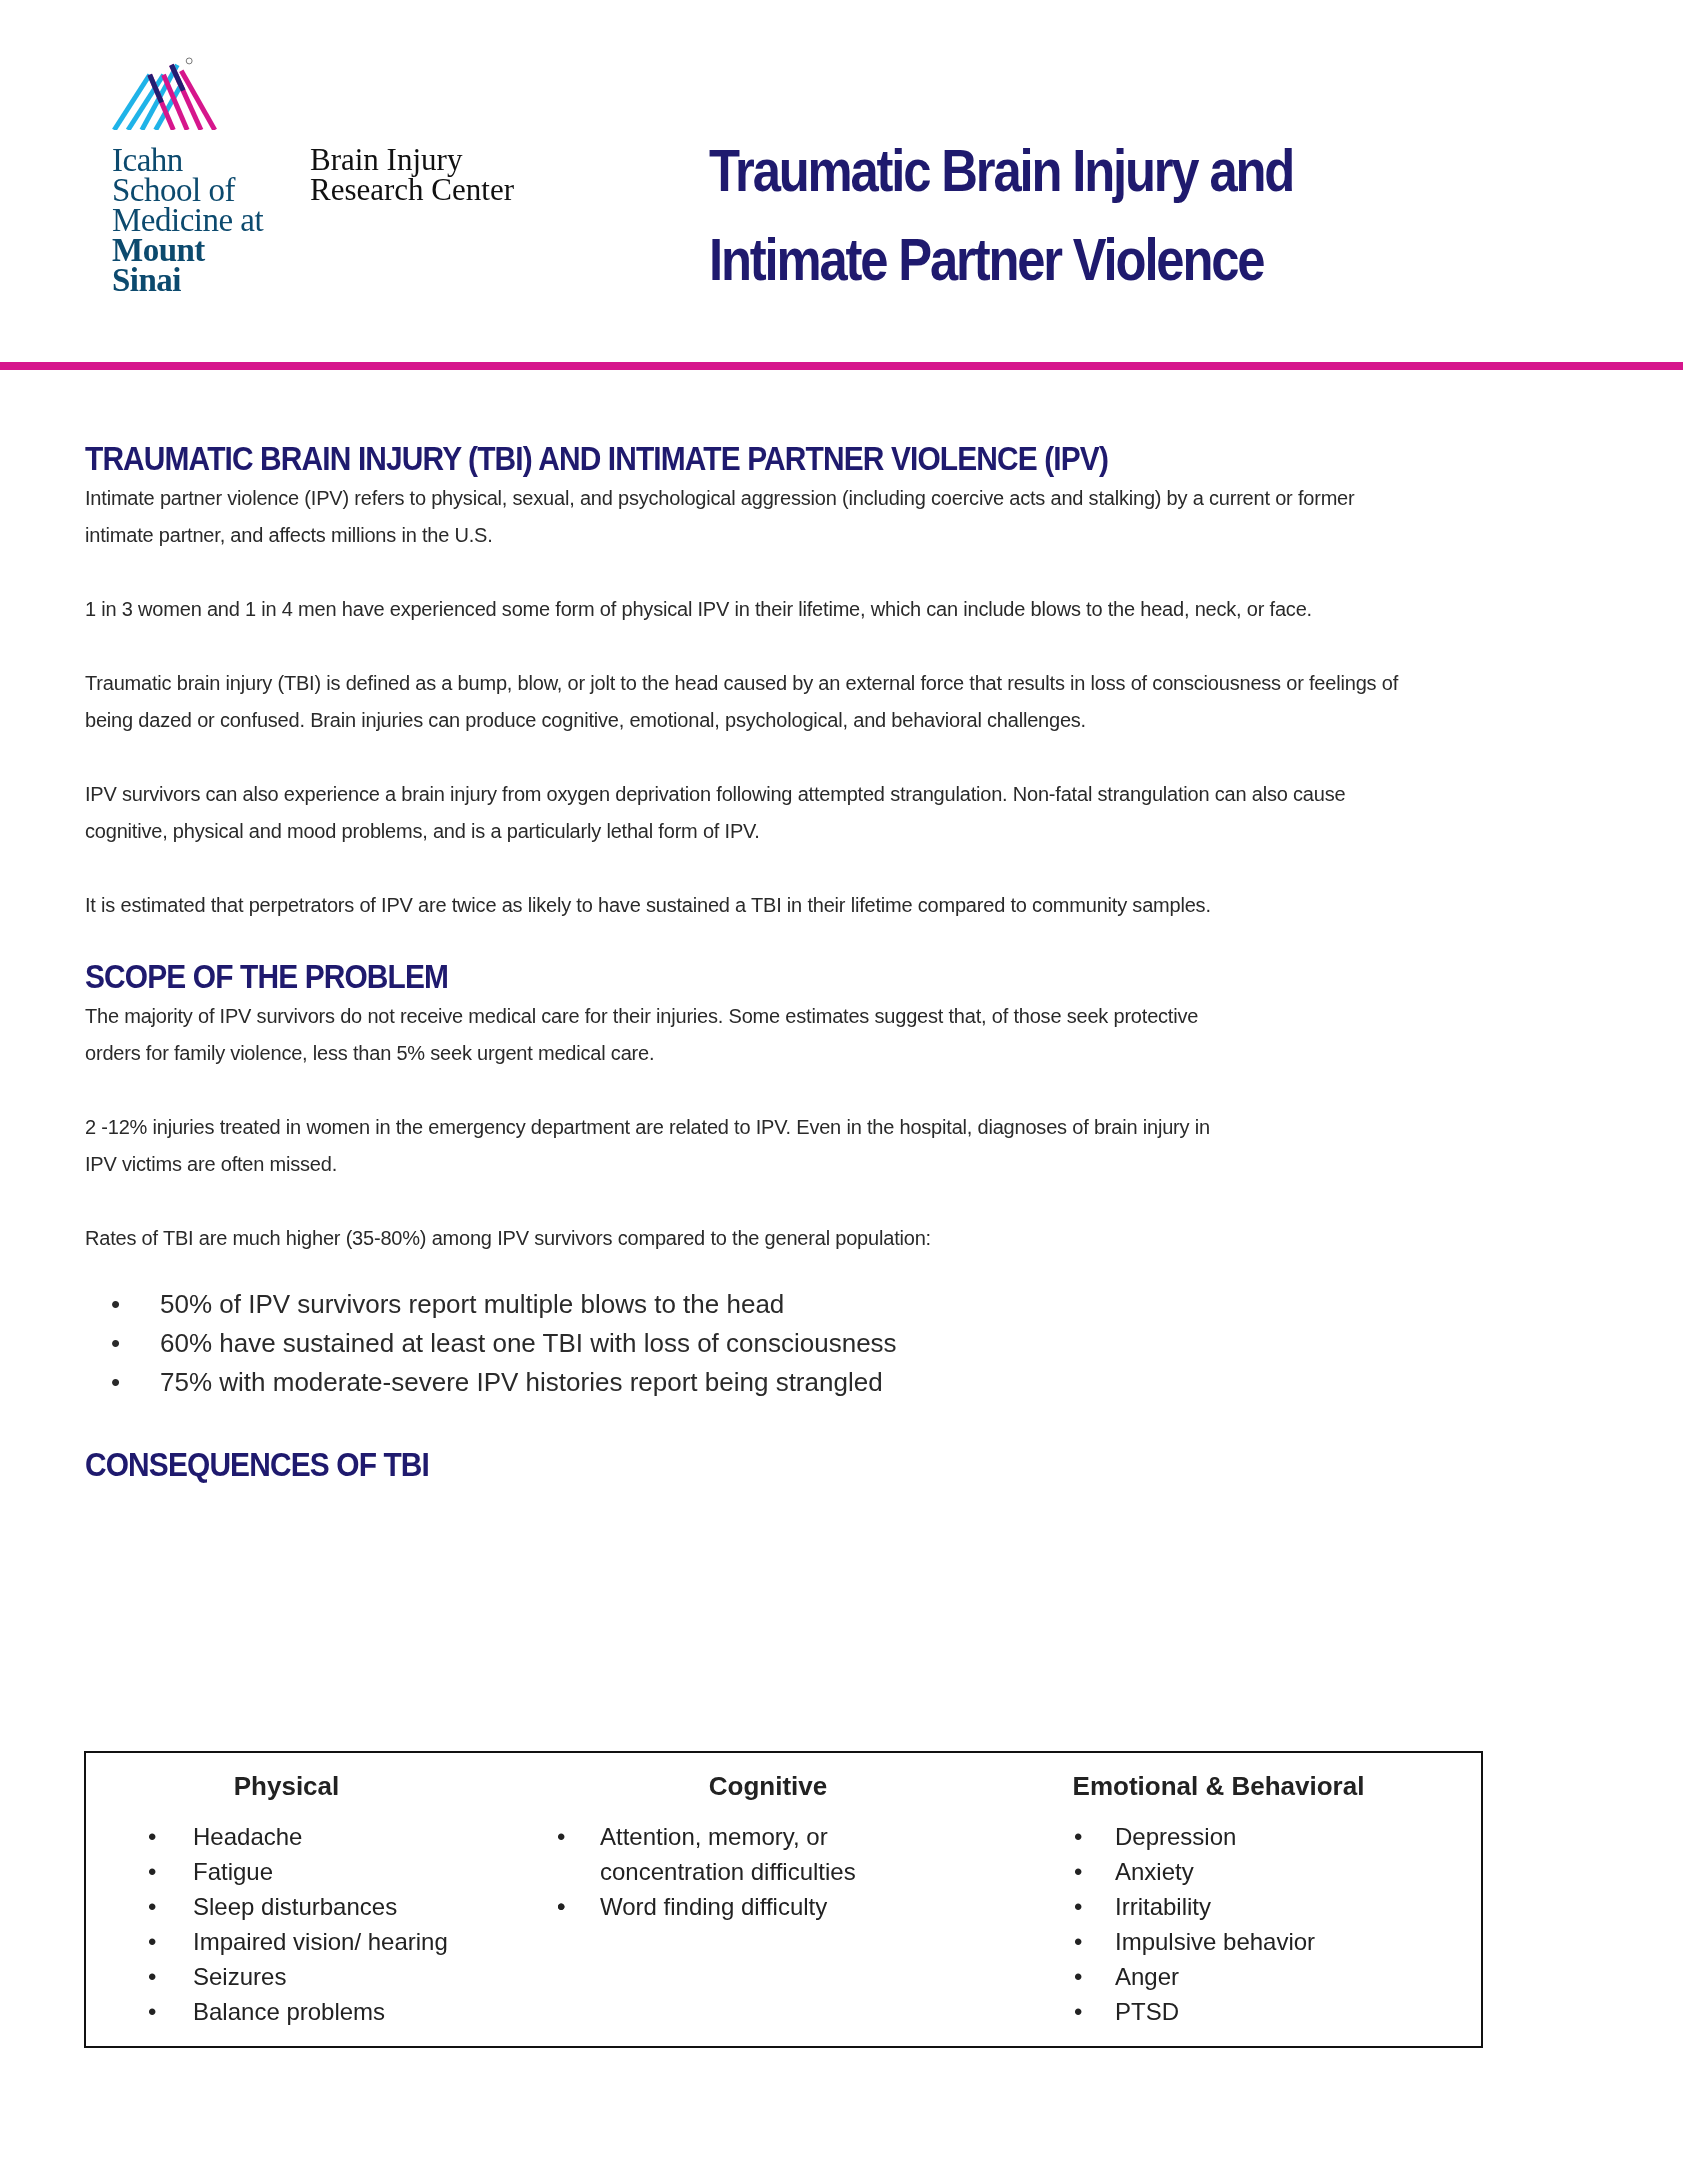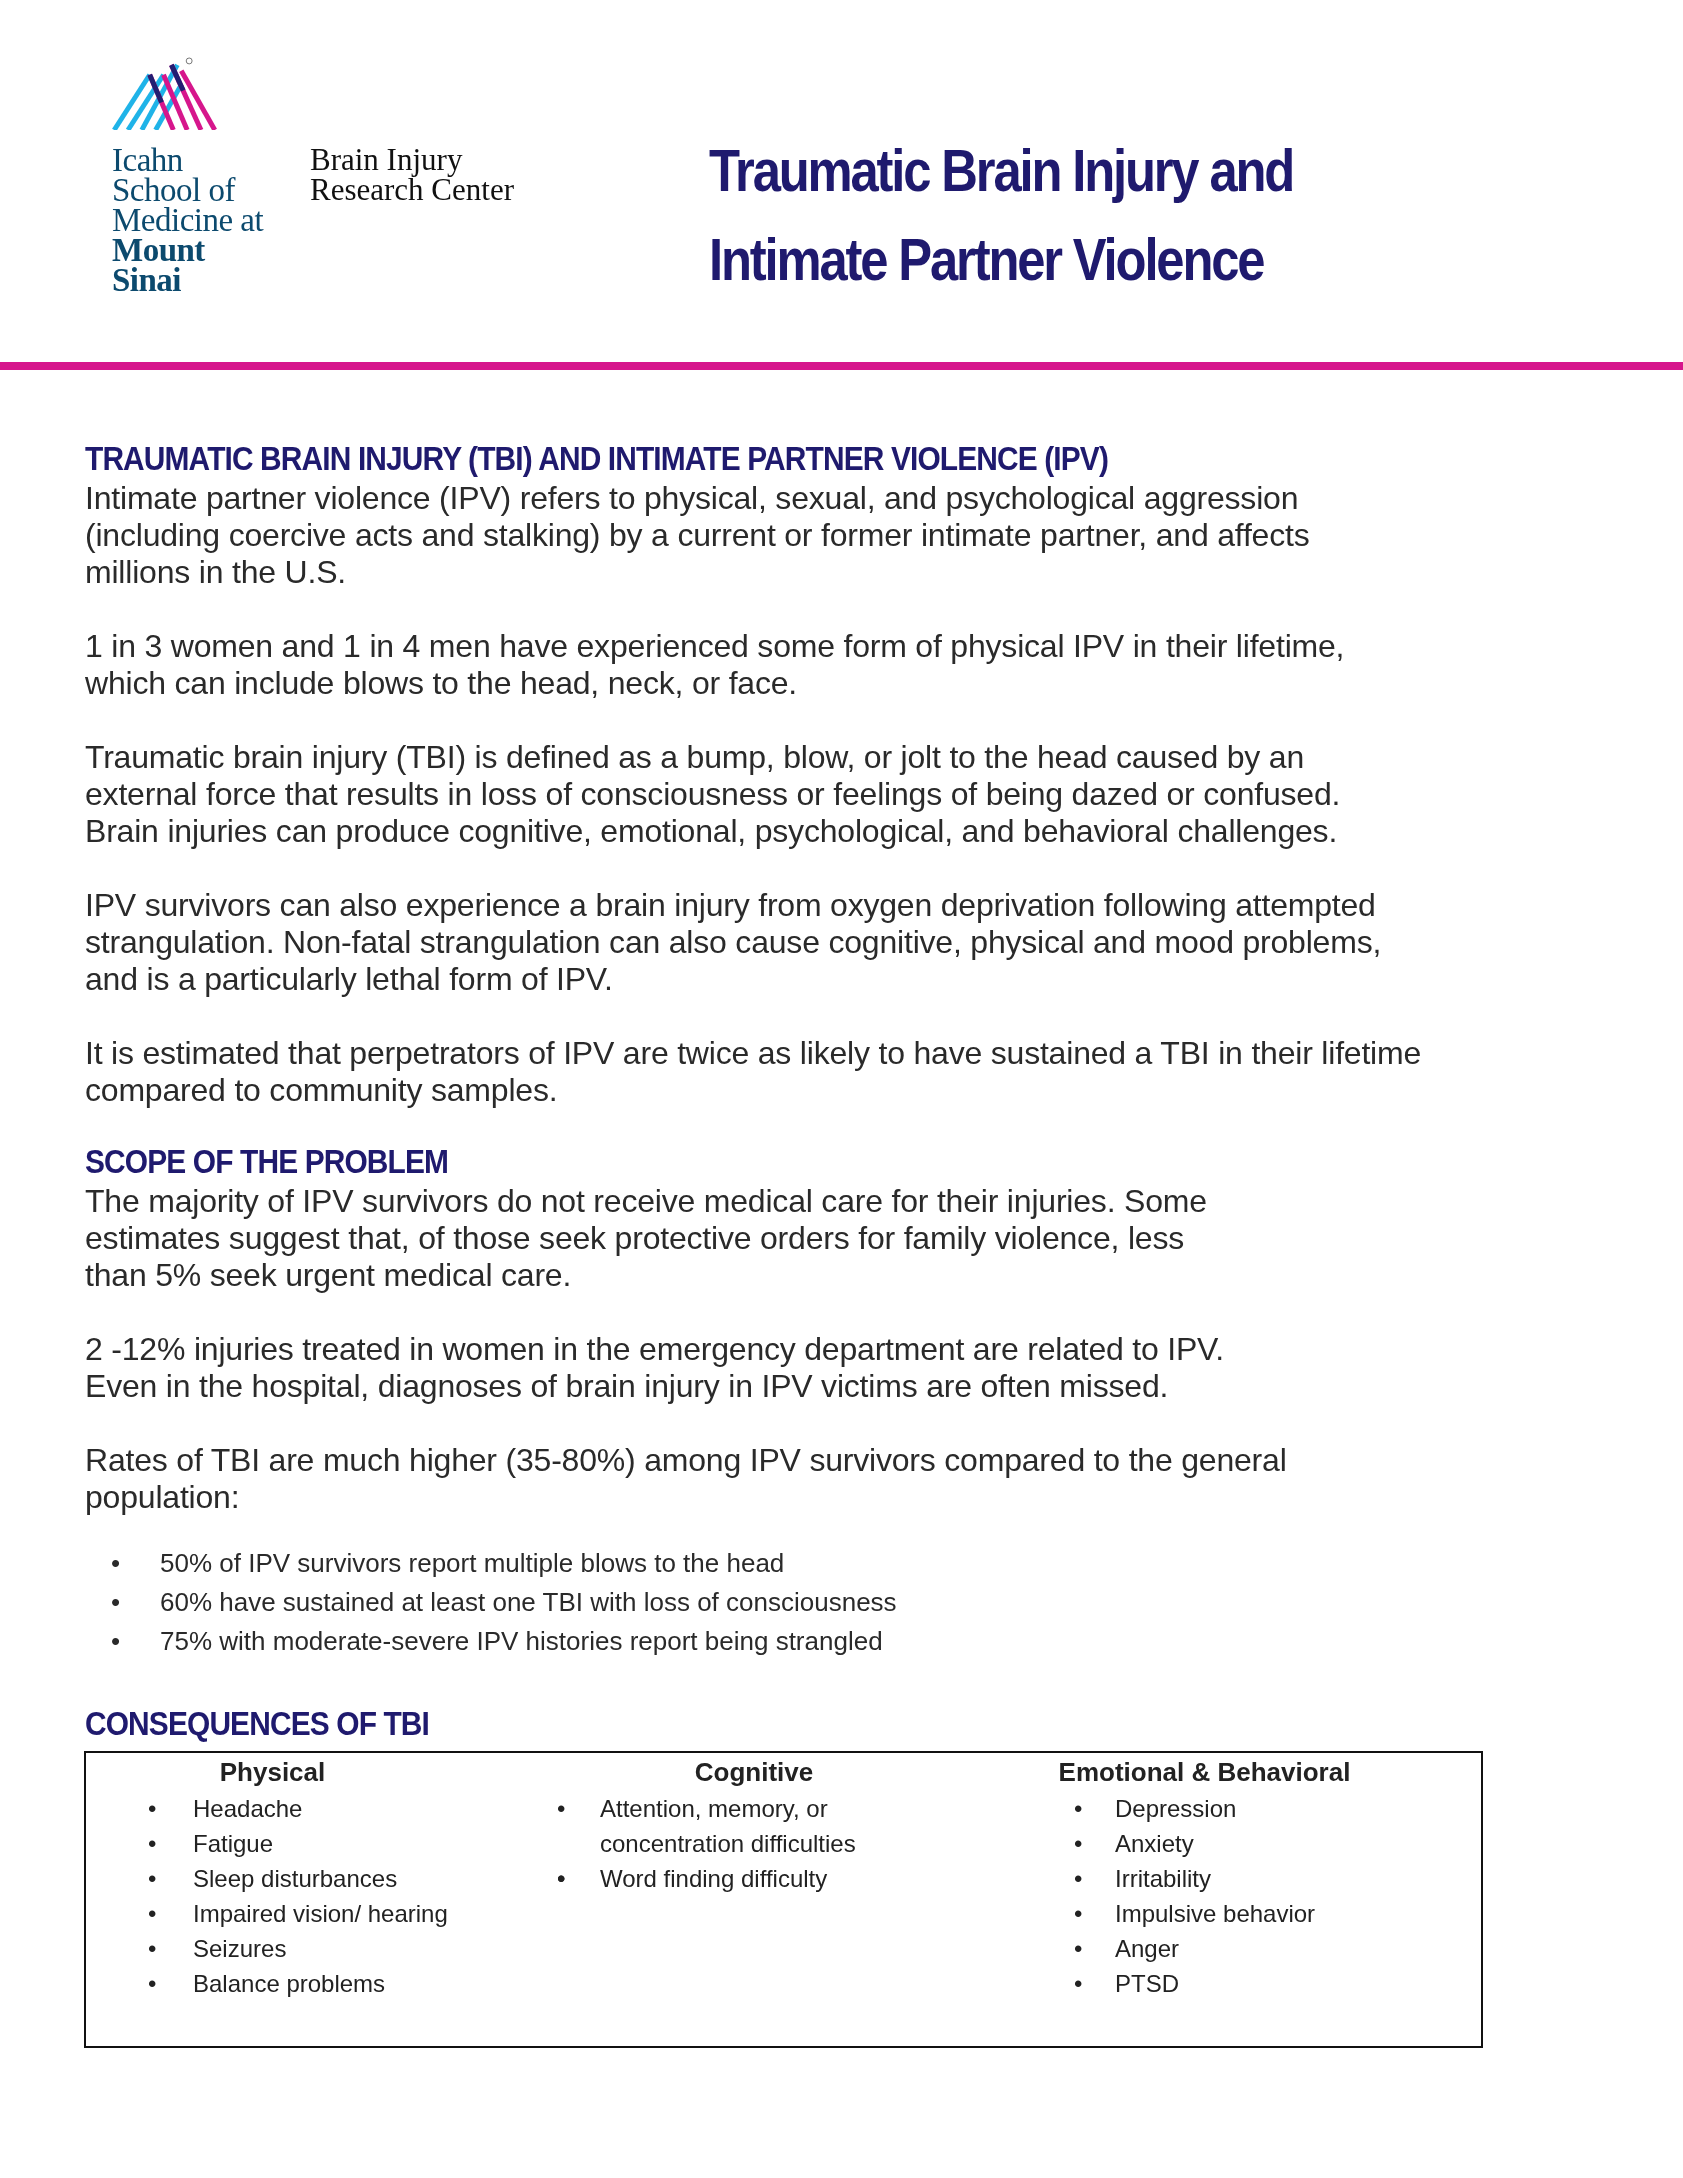--- a/index.html
+++ b/index.html
@@ -5,27 +5,27 @@
   html, body { margin:0; padding:0; background:#ffffff; }
   body { width:1683px; height:2178px; position:relative; overflow:hidden; font-family:"Liberation Sans", sans-serif; color:#222; }
   .logo-mark { position:absolute; left:112px; top:57px; width:105px; height:73px; }
   .logo-text { position:absolute; left:112px; top:145px; font-family:"Liberation Serif", serif; font-size:33px; line-height:30px; color:#0c4a6e; letter-spacing:-0.5px; }
   .logo-text .bold { font-weight:bold; }
   .center-name { position:absolute; left:310px; top:145px; font-family:"Liberation Serif", serif; font-size:31px; line-height:30px; color:#111; }
   .doc-title { position:absolute; left:709px; top:127px; font-family:"Liberation Sans", sans-serif; font-weight:bold; color:#1f1a6e; font-size:59px; line-height:89px; letter-spacing:-2.5px; transform:scaleX(0.86); transform-origin:left top; white-space:nowrap; }
   .rule { position:absolute; left:0; top:362px; width:1683px; height:8px; background:#d6168c; }
   .content { position:absolute; left:85px; top:436px; width:1337px; }
   .h { font-family:"Liberation Sans", sans-serif; font-weight:bold; color:#1f1a6e; font-size:34px; line-height:44px; letter-spacing:-1px; transform:scaleX(0.88); transform-origin:left; white-space:nowrap; margin:0; }
-  .p { font-size:32px; line-height:37px; color:#2a2a2a; margin:0 0 37px 0; letter-spacing:-0.2px; }
+  .p { font-size:20px; line-height:37px; color:#2a2a2a; margin:0 0 37px 0; letter-spacing:-0.2px; }
   .bullets { list-style:none; padding:0; margin:0 0 40px 0; }
   .bullets li { position:relative; padding-left:75px; font-size:26px; line-height:39px; color:#2a2a2a; }
   .bullets li .dot { position:absolute; left:26px; top:0; }
   .box { position:absolute; left:84px; top:1751px; width:1399px; height:297px; border:2px solid #111; box-sizing:border-box; }
   .col { position:absolute; top:0; }
-  .col h3 { margin:0; font-size:26px; line-height:38px; font-weight:bold; color:#222; text-align:center; }
+  .col h3 { margin:14px; font-size:26px; line-height:38px; font-weight:bold; color:#222; text-align:center; }
   .col ul { list-style:none; padding:0; margin:0; }
   .col li { position:relative; font-size:24px; line-height:35px; color:#222; }
   .col li .dot { position:absolute; left:0; top:0; }
   .col1 { left:38px; width:396px; }
   .col1 h3 { width:297px; }
   .col1 li { padding-left:69px; }
   .col2 { left:455px; width:436px; }
   .col2 h3 { width:426px; }
   .col2 li { padding-left:59px; }
   .col3 { left:970px; width:416px; }

